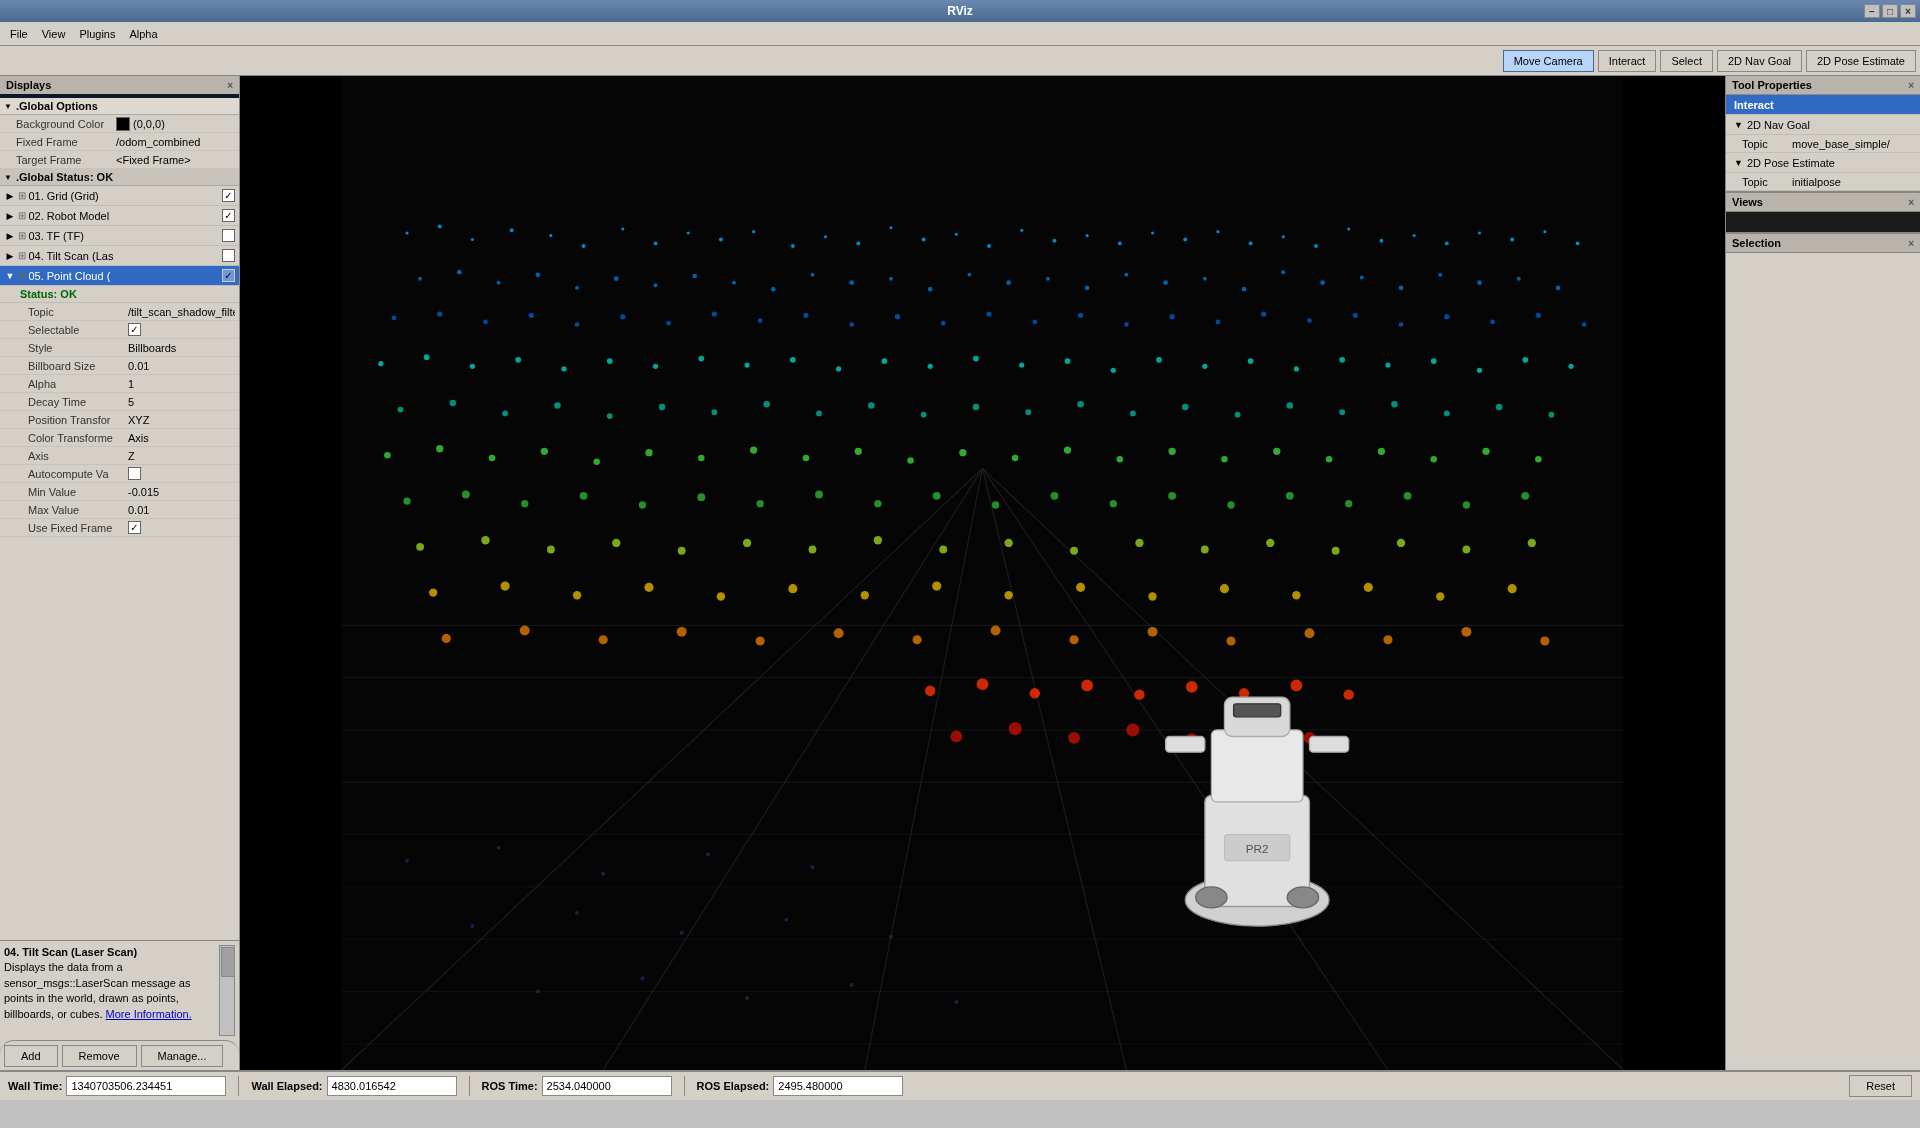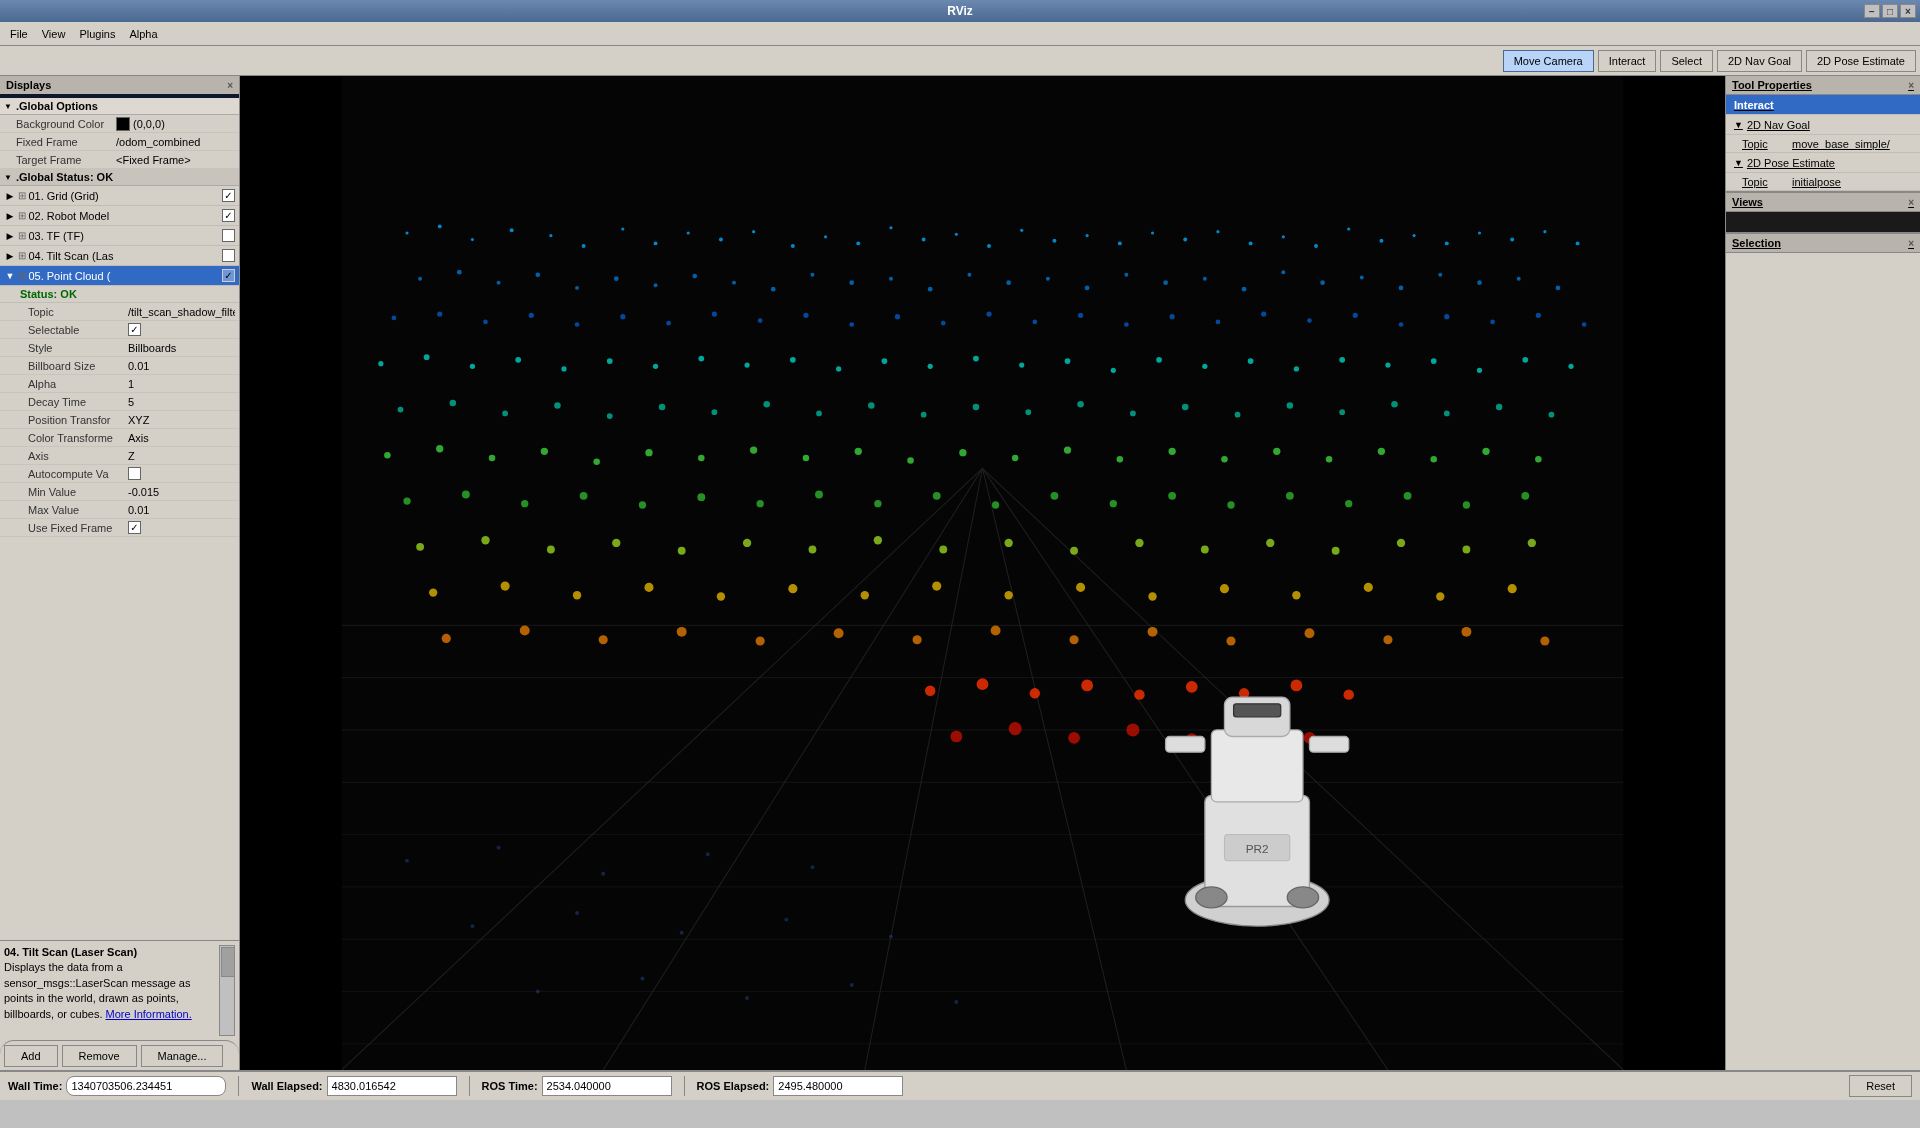--- a/index.html
+++ b/index.html
@@ -86,21 +86,21 @@
     }
 
     
     #center-view {
       flex: 1; background: #000; position: relative; overflow: hidden;
     }
 
     
     #right-panel {
       width: 195px; min-width: 195px; background: #d4d0c8; border-left: 1px solid #888;
-      display: flex; flex-direction: column; text-decoration: underline;
+      display: flex; flex-direction: column;
     }
     .right-section-header {
       background: #b8b4ac; padding: 3px 6px; font-weight: bold; font-size: 11px;
       display: flex; justify-content: space-between; align-items: center;
       border-bottom: 1px solid #888;
     }
     .tool-section { border-bottom: 2px solid #888; }
     .tool-item {
       padding: 2px 8px; min-height: 20px; display: flex; align-items: center;
       border-bottom: 1px solid #c0bdb5; cursor: pointer; font-size: 11px;
@@ -754,21 +754,21 @@
         <span>Selection</span>
         <span class="hdr-close">×</span>
       </div>
     </div>
   </div>
 </div>
 
 <div id="statusbar">
   <span class="status-section">
     <span class="status-label">Wall Time:</span>
-    <input class="status-input" type="text" readonly="" style="width: 160px; border-radius: 8px;" value="1340703506.234451">
+    <input class="status-input" type="text" readonly="" style="width: 160px;" value="1340703506.234451">
   </span>
   <span class="status-divider"></span>
   <span class="status-section">
     <span class="status-label">Wall Elapsed:</span>
     <input class="status-input" type="text" readonly="" style="width: 100px;" value="4830.016542">
   </span>
   <span class="status-divider"></span>
   <span class="status-section">
     <span class="status-label">ROS Time:</span>
     <input class="status-input" type="text" readonly="" style="width: 100px;" value="2534.040000">

